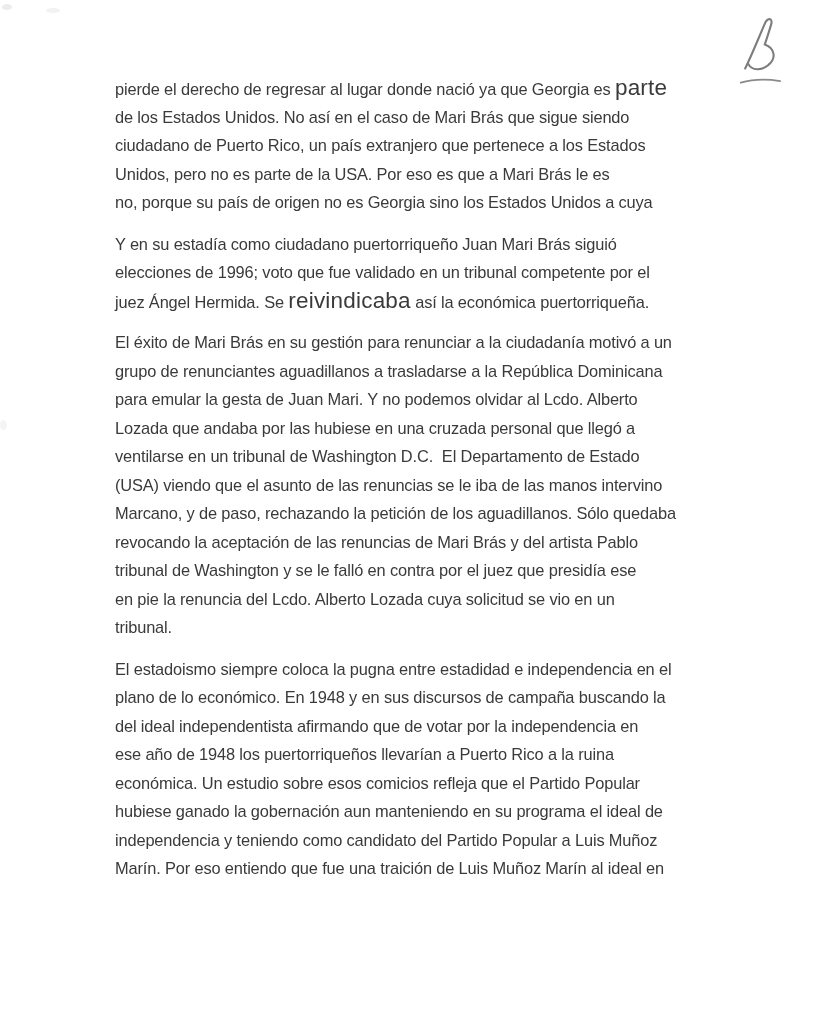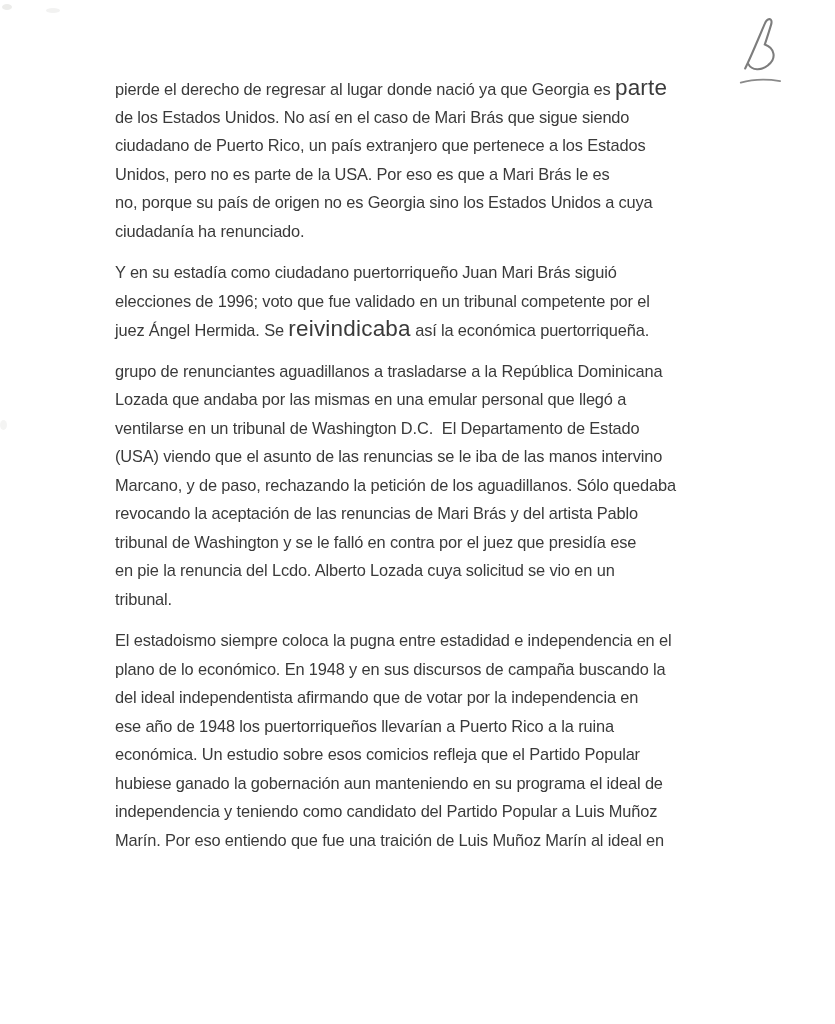--- a/index.html
+++ b/index.html
@@ -69,30 +69,31 @@
     <path d="M4,61 C14,58 28,57.5 40,59.5" stroke="#8a8a8a" stroke-width="1.6" stroke-linecap="round" fill="none"></path>
   </svg>
 
   <main class="doc">
       <div class="paragraph">
         <div class="line"><span class="seg">pierde el derecho de regresar al lugar donde nació ya que Georgia es </span><span class="seg large">parte</span></div>
         <div class="line"><span class="seg">de los Estados Unidos. No así en el caso de Mari Brás que sigue siendo</span></div>
         <div class="line"><span class="seg">ciudadano de Puerto Rico, un país extranjero que pertenece a los Estados</span></div>
         <div class="line"><span class="seg">Unidos, pero no es parte de la USA. Por eso es que a Mari Brás le es</span></div>
         <div class="line"><span class="seg">no, porque su país de origen no es Georgia sino los Estados Unidos a cuya</span></div>
-        <div class="line"><span class="seg">ciudadanía ha renunciado.</span></div>
       </div>
       <div class="paragraph">
         <div class="line"><span class="seg">Y en su estadía como ciudadano puertorriqueño Juan Mari Brás siguió</span></div>
         <div class="line"><span class="seg">elecciones de 1996; voto que fue validado en un tribunal competente por el</span></div>
         <div class="line"><span class="seg">juez Ángel Hermida. Se </span><span class="seg large">reivindicaba</span><span class="seg"> así la económica puertorriqueña.</span></div>
       </div>
       <div class="paragraph">
+        <div class="line"><span class="seg">El éxito de Mari Brás en su gestión para renunciar a la ciudadanía motivó a un</span></div>
         <div class="line"><span class="seg">grupo de renunciantes aguadillanos a trasladarse a la República Dominicana</span></div>
-        <div class="line"><span class="seg">Lozada que andaba por las mismas en una emular personal que llegó a</span></div>
+        <div class="line"><span class="seg">para emular la gesta de Juan Mari. Y no podemos olvidar al Lcdo. Alberto</span></div>
+        <div class="line"><span class="seg">Lozada que andaba por las hubiese en una cruzada personal que llegó a</span></div>
         <div class="line"><span class="seg">ventilarse en un tribunal de Washington D.C.  El Departamento de Estado</span></div>
         <div class="line"><span class="seg">(USA) viendo que el asunto de las renuncias se le iba de las manos intervino</span></div>
         <div class="line"><span class="seg">Marcano, y de paso, rechazando la petición de los aguadillanos. Sólo quedaba</span></div>
         <div class="line"><span class="seg">revocando la aceptación de las renuncias de Mari Brás y del artista Pablo</span></div>
         <div class="line"><span class="seg">tribunal de Washington y se le falló en contra por el juez que presidía ese</span></div>
         <div class="line"><span class="seg">en pie la renuncia del Lcdo. Alberto Lozada cuya solicitud se vio en un</span></div>
         <div class="line"><span class="seg">tribunal.</span></div>
       </div>
       <div class="paragraph">
         <div class="line"><span class="seg">El estadoismo siempre coloca la pugna entre estadidad e independencia en el</span></div>

